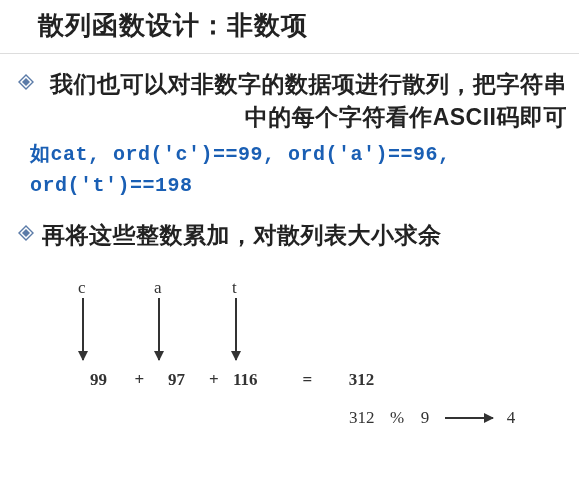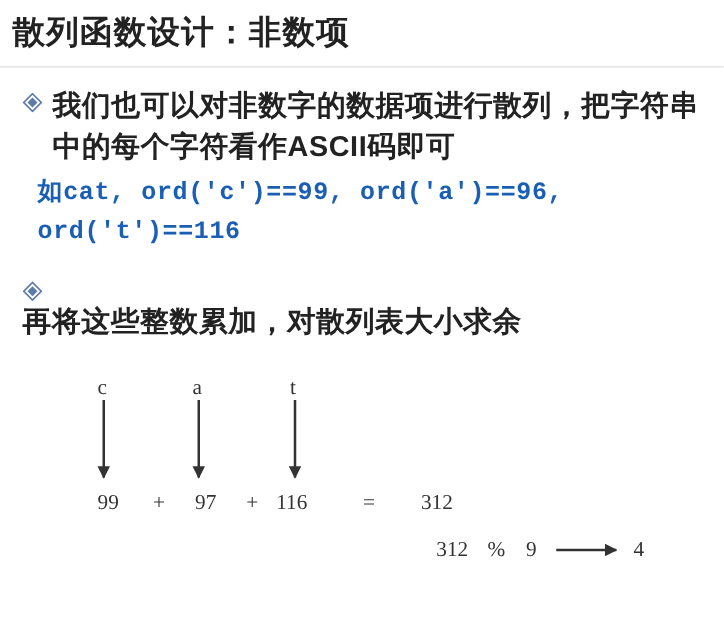--- a/index.html
+++ b/index.html
@@ -10,33 +10,35 @@
     font-family: "Microsoft YaHei", "PingFang SC", sans-serif;
     position: relative;
     overflow: hidden;
   }
   .title {
     font-size: 26px;
     font-weight: bold;
     color: #222;
     padding: 8px 0 10px 10px;
     letter-spacing: 1px;
+    margin-left: 28px;
   }
   .divider {
     height: 1px;
     background: #ddd;
     margin: 0 0 8px 0;
   }
   .content {
     padding: 6px 12px 0 18px;
   }
   .bullet-row {
     display: flex;
     align-items: flex-start;
     margin-bottom: 4px;
+    text-align: right;
   }
   .diamond {
     flex: 0 0 auto;
     margin-right: 8px;
     margin-top: 6px;
   }
   .diamond svg { display: block; }
   .bullet-text {
     font-size: 23px;
     font-weight: bold;
@@ -46,21 +48,21 @@
   }
   .code-line {
     font-family: "Consolas", "Courier New", monospace;
     font-size: 20px;
     font-weight: bold;
     color: #1a5fb4;
     margin-left: 12px;
     line-height: 1.55;
     letter-spacing: 0.5px;
   }
-  .second-bullet { margin-top: 18px; flex-direction: column; }
+  .second-bullet { margin-top: 18px; }
   .diagram {
     position: relative;
     margin: 26px 0 0 56px;
     font-family: "Times New Roman", serif;
     font-size: 17px;
     color: #333;
     height: 150px;
   }
   .char { position: absolute; top: 0; }
   .arrow-v {
@@ -75,22 +77,23 @@
     position: absolute;
     left: -4px;
     bottom: -1px;
     border-left: 5px solid transparent;
     border-right: 5px solid transparent;
     border-top: 10px solid #333;
   }
   .num-row {
     position: absolute;
     top: 92px;
-    left: 4px;
+    left: 16px;
     white-space: nowrap;
+    font-weight: bold;
   }
   .num-row span { display: inline-block; }
   .mod-row {
     position: absolute;
     top: 130px;
     left: 275px;
     white-space: nowrap;
     display: flex;
     align-items: center;
   }
@@ -126,21 +129,21 @@
     <span class="diamond">
       <svg width="16" height="16" viewBox="0 0 16 16">
           <polygon points="8,1 15,8 8,15 1,8" fill="none" stroke="#5b7ba8" stroke-width="1.4"></polygon>
           <polygon points="8,4 12,8 8,12 4,8" fill="#5b7ba8"></polygon>
         </svg>
     </span>
     <span class="bullet-text">我们也可以对非数字的数据项进行散列，把字符串中的每个字符看作ASCII码即可</span>
   </div>
 
   <div class="code-line">如cat, ord('c')==99, ord('a')==96,</div>
-  <div class="code-line">ord('t')==116</div>
+  <div class="code-line">ord('t')==198</div>
 
   <div class="bullet-row second-bullet">
     <span class="diamond">
       <svg width="16" height="16" viewBox="0 0 16 16">
           <polygon points="8,1 15,8 8,15 1,8" fill="none" stroke="#5b7ba8" stroke-width="1.4"></polygon>
           <polygon points="8,4 12,8 8,12 4,8" fill="#5b7ba8"></polygon>
         </svg>
     </span>
     <span class="bullet-text">再将这些整数累加，对散列表大小求余</span>
   </div>

